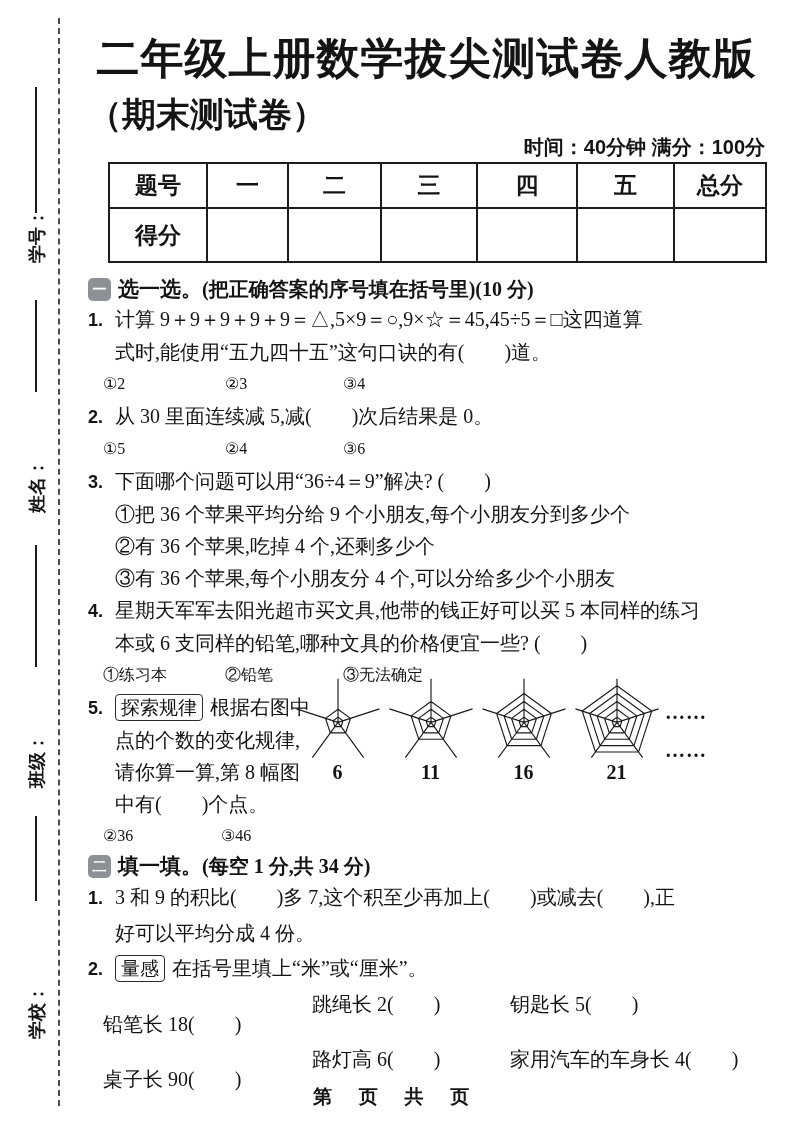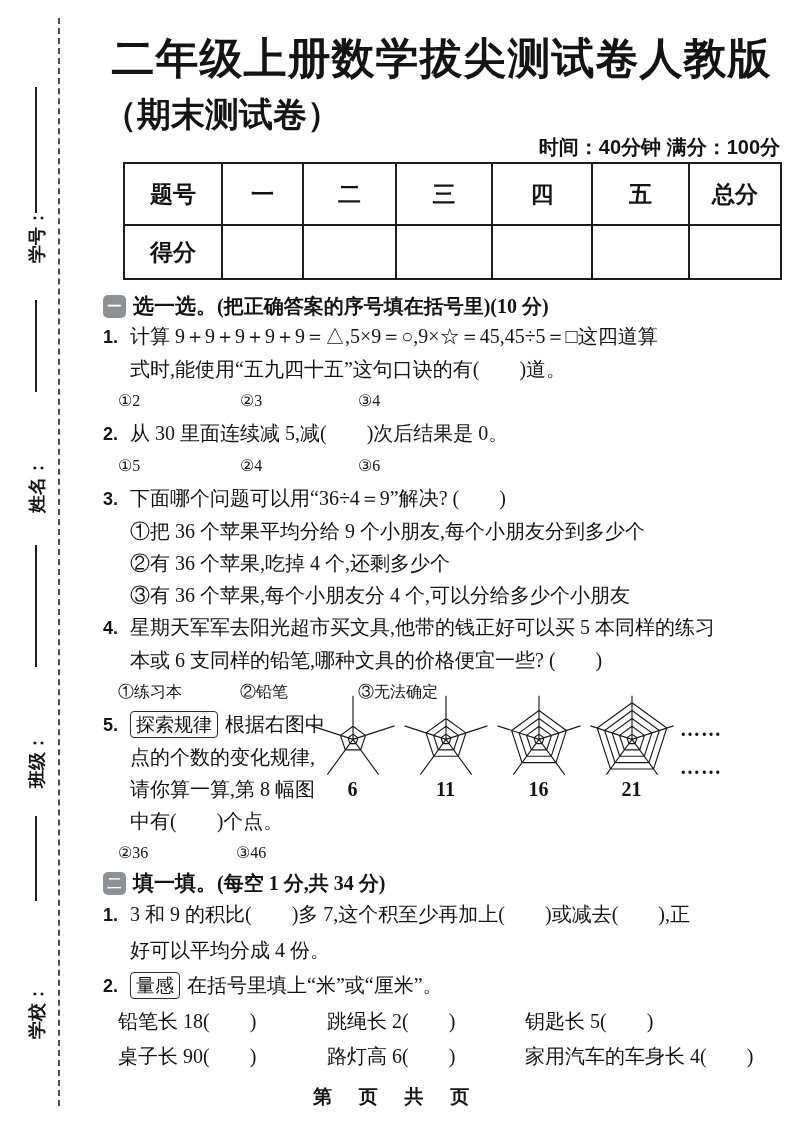--- a/index.html
+++ b/index.html
@@ -11,33 +11,33 @@
   .mline { position: absolute; left: 35px; width: 2px; background: #1d1d1d; }
   .mline-1 { top: 87px;  height: 126px; }
   .mline-2 { top: 300px; height: 92px;  }
   .mline-3 { top: 545px; height: 122px; }
   .mline-4 { top: 816px; height: 85px;  }
   .mlabel { position: absolute; left: 37px; font-size: 18px; font-weight: 600; white-space: nowrap;
             transform: translate(-50%, -50%) rotate(-90deg); }
   .mlabel-1 { top: 236px; } .mlabel-2 { top: 486px; } .mlabel-3 { top: 761px; } .mlabel-4 { top: 1012px; }
 
   
-  .content { position: absolute; left: 103px; top: 0; width: 677px; }
+  .content { position: absolute; left: 88px; top: 0; width: 677px; }
   .title    { margin-top: 30px; text-align: center; font-family: "Liberation Sans", sans-serif;
               font-weight: 900; font-size: 43px; line-height: 57px; letter-spacing: 1px; }
   .subtitle { margin-top: 5px; font-family: "Liberation Sans", sans-serif;
               font-weight: 900; font-size: 34px; line-height: 45px; }
   .info     { margin-top: 0; text-align: right; font-family: "Liberation Sans", sans-serif;
               font-weight: 600; font-size: 20px; line-height: 21px; }
 
   
   .score-table { border-collapse: collapse; table-layout: fixed; width: 657px; margin: 4px 0 0 20px; }
   .score-table td { border: 2px solid #1d1d1d; text-align: center; vertical-align: middle;
                     font-size: 23px; font-weight: 600; }
-  .score-table .r1 td { height: 62px; margin-left: 48px; }
+  .score-table .r1 td { height: 45px; margin-left: 48px; }
   .score-table .r2 td { height: 54px; }
 
   
   .sec-head { margin-top: 12px; display: flex; align-items: center; height: 28px; }
   .sec-icon { flex: none; width: 23px; height: 23px; margin-right: 7px; border-radius: 5px;
               background: #8d9196; color: #ffffff; text-align: center;
               font: 700 14px/23px "Liberation Sans", sans-serif; }
   .sec-title { font-size: 21px; font-weight: 700; white-space: nowrap; }
   .sec-note  { font-size: 20px; font-weight: 600; white-space: nowrap; }
 
@@ -55,21 +55,21 @@
   .q5-figure { position: absolute; left: 203px; top: -14px; width: 474px; height: 122px; }
   .webs { display: flex; }
   .web-fig { width: 93px; text-align: center; }
   .web-label { font-size: 20px; font-weight: 700; line-height: 22px; margin-top: -2px; }
   .fig-dots { position: absolute; left: 374px; font-size: 20px; font-weight: 700; letter-spacing: 1px; }
   .fig-dots-1 { top: 24px; } .fig-dots-2 { top: 62px; }
 
   
   .s2 .q-line { line-height: 35px; }
   .fill-row { padding-left: 15px; display: flex; line-height: 35px; font-size: 20px; white-space: nowrap; }
-  .fc-1 { width: 209px; } .fc-2 { width: 198px; }
+  .fc-1 { width: 209px; margin-top: 20px; } .fc-2 { width: 198px; }
 
   
   .footer { position: absolute; left: 0; width: 793px; bottom: 12px; text-align: center;
             font-size: 19px; font-weight: 600; letter-spacing: 11px; }
 </style>
 </head>
 <body>
 
 <div>
 

